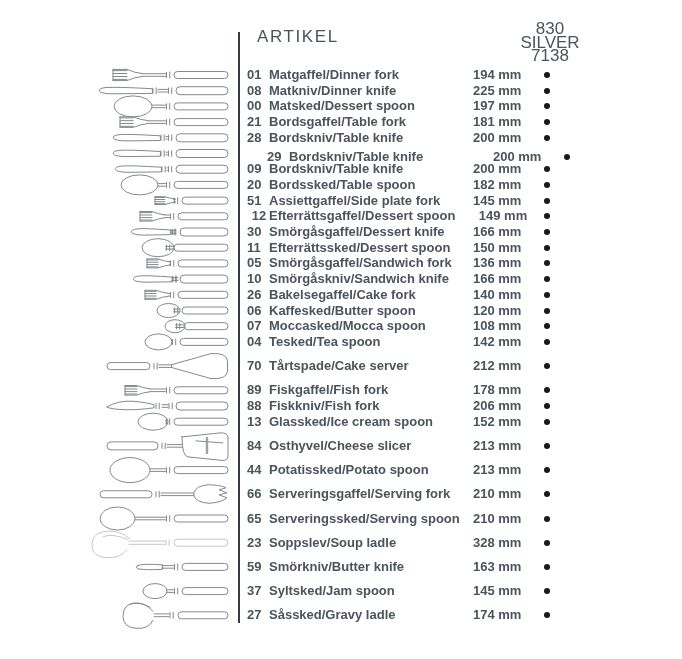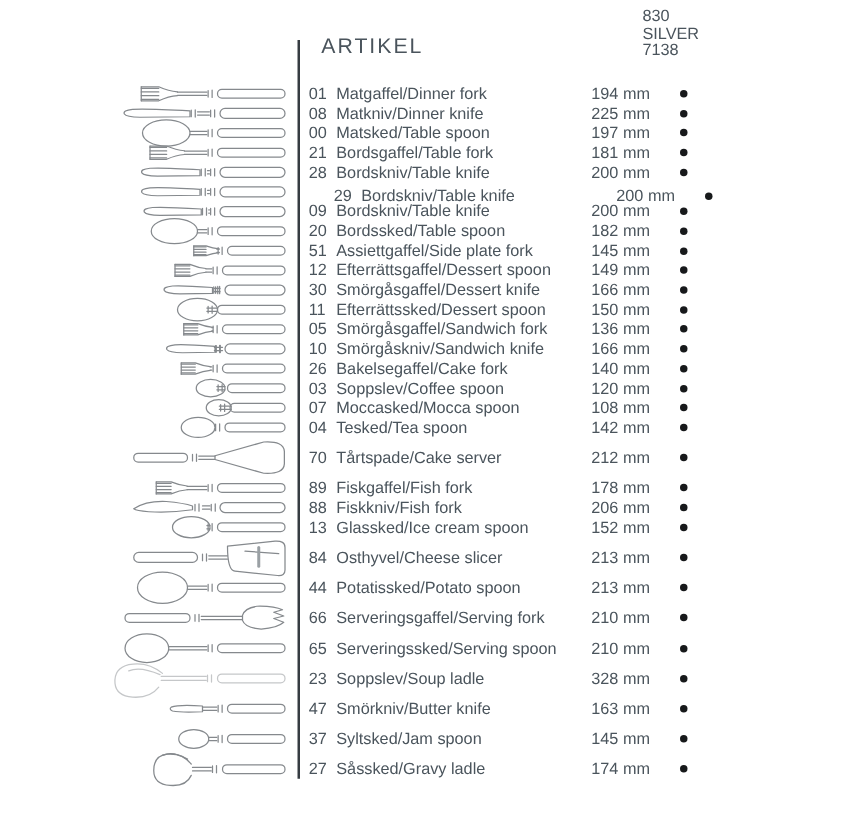--- a/index.html
+++ b/index.html
@@ -3,23 +3,23 @@
 <meta charset="utf-8">
 <style>
   html,body{margin:0;padding:0;background:#fff;}
   .page{
     position:relative;width:682px;height:659px;background:#fff;overflow:hidden;
     font-family:"Liberation Sans", sans-serif;
   }
   #illustrations{position:absolute;left:0;top:0;}
   .rule{position:absolute;left:238px;top:32px;width:1.7px;height:591px;background:#363c42;}
   .artikel{position:absolute;left:257px;top:27px;font-size:17px;letter-spacing:1.6px;color:#4a545c;}
-  .avail-header{position:absolute;left:514px;top:6px;width:72px;text-align:left;
-    font-size:13px;line-height:13.5px;color:#4a545c;}
-  #rows{position:absolute;left:0;top:0;width:682px;height:588px;}
+  .avail-header{position:absolute;left:514px;top:22px;width:72px;text-align:center;
+    font-size:17px;line-height:13.5px;color:#4a545c;}
+  #rows{position:absolute;left:0;top:0;width:682px;height:588px;font-weight:bold;}
   .row{position:absolute;left:247px;width:430px;height:16px;line-height:16px;
     font-size:13px;color:#4a545c;}
   .code{position:absolute;left:0;width:24px;}
   .name{position:absolute;left:22px;white-space:nowrap;}
   .len{position:absolute;left:226px;width:60px;white-space:nowrap;}
   .dot{position:absolute;left:297px;top:5px;width:6px;height:6px;border-radius:50%;background:#17191b;}
 </style>
 </head>
 <body>
 
@@ -276,21 +276,21 @@
 
   <div class="row" style="top: 82.7px;">
     <span class="code">08</span>
     <span class="name">Matkniv/Dinner knife</span>
     <span class="len">225 mm</span>
     <span class="dot" style="background: rgb(23, 25, 27);"></span>
   </div>
 
   <div class="row" style="top: 98.4px;">
     <span class="code">00</span>
-    <span class="name">Matsked/Table spoon</span>
+    <span class="name">Matsked/Dessert spoon</span>
     <span class="len">197 mm</span>
     <span class="dot" style="background: rgb(23, 25, 27);"></span>
   </div>
 
   <div class="row" style="top: 114.1px;">
     <span class="code">21</span>
     <span class="name">Bordsgaffel/Table fork</span>
     <span class="len">181 mm</span>
     <span class="dot" style="background: rgb(23, 25, 27);"></span>
   </div>
@@ -323,21 +323,21 @@
     <span class="dot" style="background: rgb(23, 25, 27);"></span>
   </div>
 
   <div class="row" style="top: 192.6px;">
     <span class="code">51</span>
     <span class="name">Assiettgaffel/Side plate fork</span>
     <span class="len">145 mm</span>
     <span class="dot" style="background: rgb(23, 25, 27);"></span>
   </div>
 
-  <div class="row" style="top: 208.3px;">
+  <div class="row" style="top: 208.3px; text-align: center;">
     <span class="code">12</span>
     <span class="name">Efterrättsgaffel/Dessert spoon</span>
     <span class="len">149 mm</span>
     <span class="dot" style="background: rgb(23, 25, 27);"></span>
   </div>
 
   <div class="row" style="top: 224px;">
     <span class="code">30</span>
     <span class="name">Smörgåsgaffel/Dessert knife</span>
     <span class="len">166 mm</span>
@@ -366,22 +366,22 @@
   </div>
 
   <div class="row" style="top: 286.8px;">
     <span class="code">26</span>
     <span class="name">Bakelsegaffel/Cake fork</span>
     <span class="len">140 mm</span>
     <span class="dot" style="background: rgb(23, 25, 27);"></span>
   </div>
 
   <div class="row" style="top: 302.5px;">
-    <span class="code">03</span>
-    <span class="name">Soppslev/Coffee spoon</span>
+    <span class="code">06</span>
+    <span class="name">Kaffesked/Butter spoon</span>
     <span class="len">120 mm</span>
     <span class="dot" style="background: rgb(23, 25, 27);"></span>
   </div>
 
   <div class="row" style="top: 318.2px;">
     <span class="code">07</span>
     <span class="name">Moccasked/Mocca spoon</span>
     <span class="len">108 mm</span>
     <span class="dot" style="background: rgb(23, 25, 27);"></span>
   </div>
@@ -450,21 +450,21 @@
   </div>
 
   <div class="row" style="top: 534.7px;">
     <span class="code">23</span>
     <span class="name">Soppslev/Soup ladle</span>
     <span class="len">328 mm</span>
     <span class="dot" style="background: rgb(23, 25, 27);"></span>
   </div>
 
   <div class="row" style="top: 558.9px;">
-    <span class="code">47</span>
+    <span class="code">59</span>
     <span class="name">Smörkniv/Butter knife</span>
     <span class="len">163 mm</span>
     <span class="dot" style="background: rgb(23, 25, 27);"></span>
   </div>
 
   <div class="row" style="top: 583.1px;">
     <span class="code">37</span>
     <span class="name">Syltsked/Jam spoon</span>
     <span class="len">145 mm</span>
     <span class="dot" style="background: rgb(23, 25, 27);"></span>

